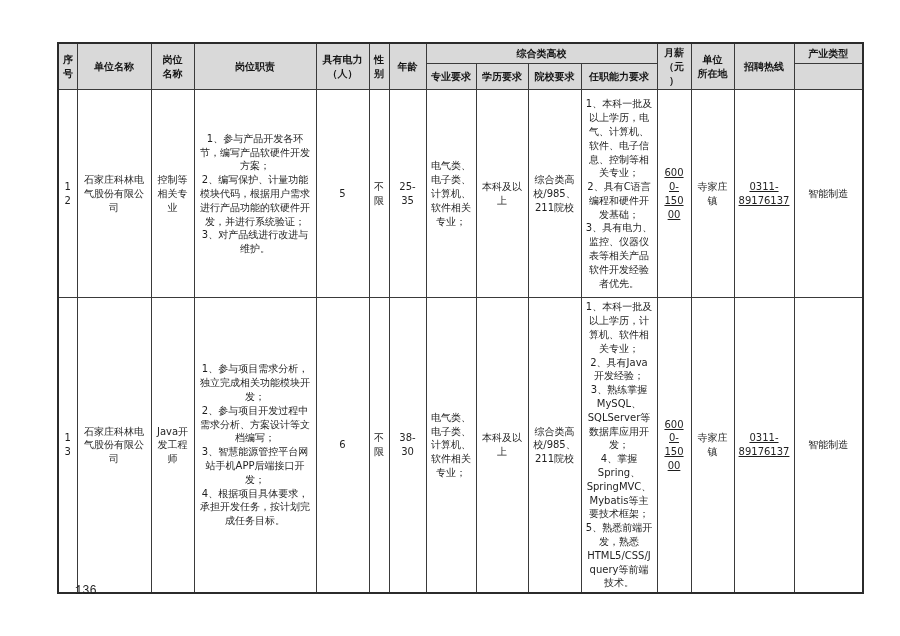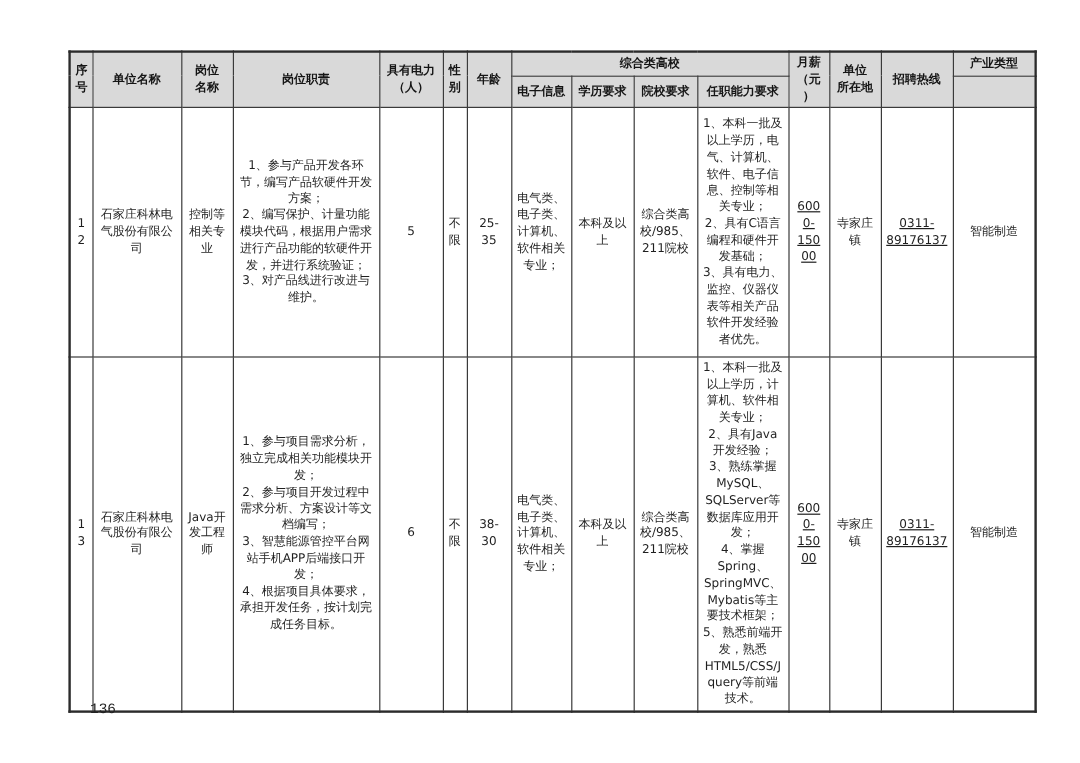--- a/index.html
+++ b/index.html
@@ -68,21 +68,21 @@
     <th rowspan="2">年龄</th>
     <th colspan="4">综合类高校</th>
     <th rowspan="2">月薪
 （元）</th>
     <th rowspan="2">单位
 所在地</th>
     <th rowspan="2">招聘热线</th>
     <th>产业类型</th>
   </tr>
   <tr style="height:26px">
-    <th>电子信息</th>
+    <th>专业要求</th>
     <th>学历要求</th>
     <th>院校要求</th>
     <th>任职能力要求</th>
     <th></th>
   </tr>
 
   <tr style="height:208px">
     <td>12</td>
     <td>石家庄科林电气股份有限公司</td>
     <td>控制等相关专业</td>

